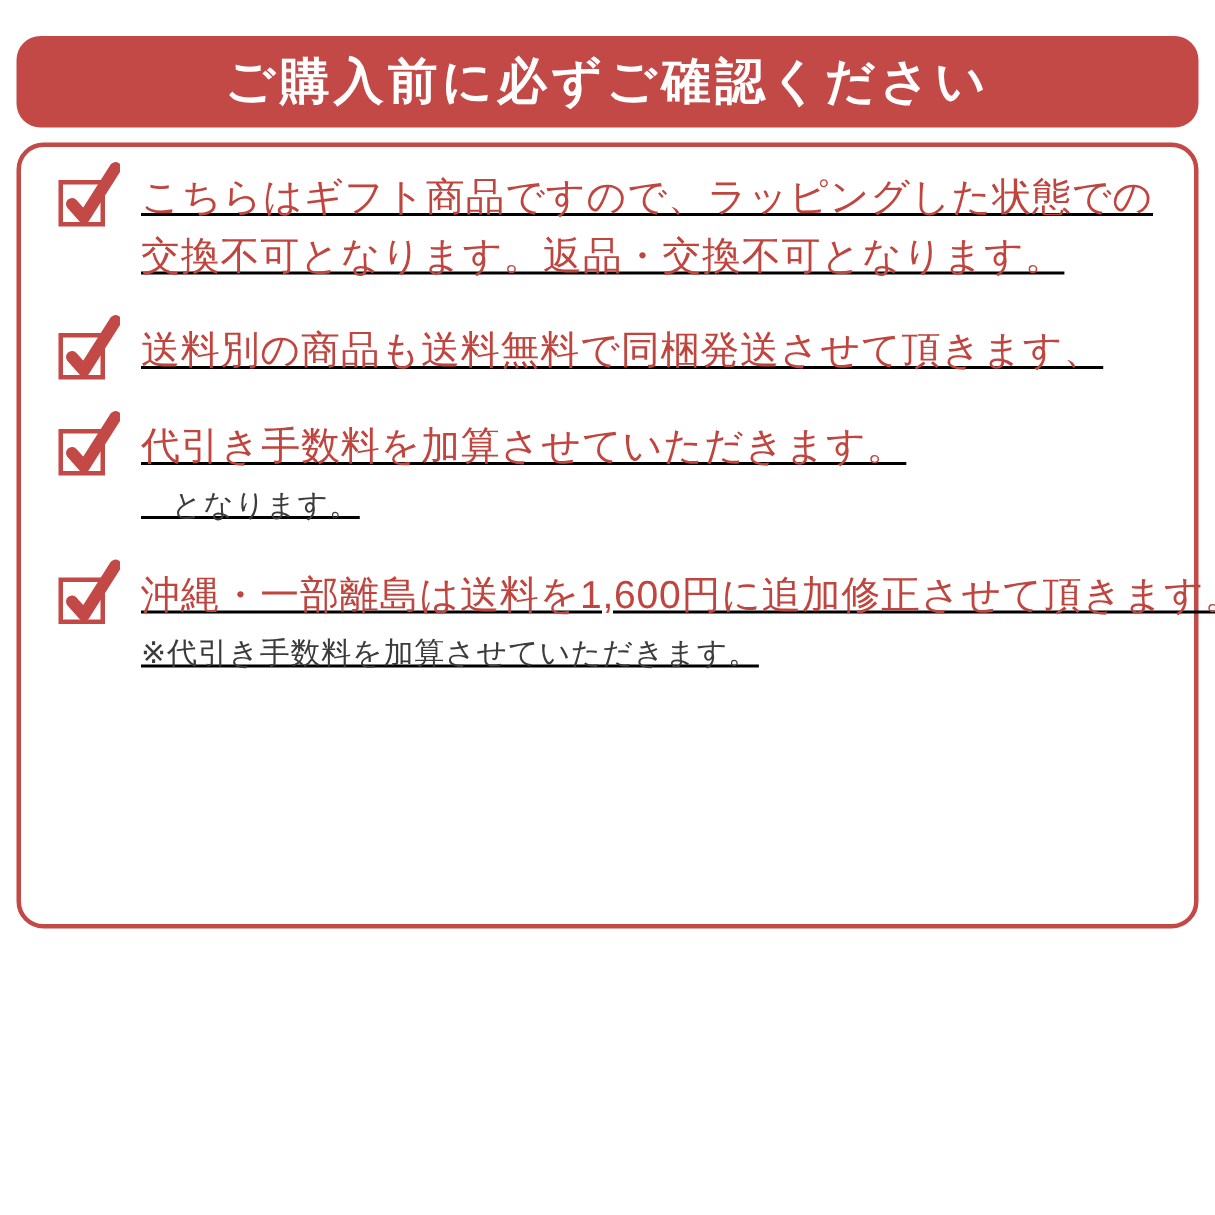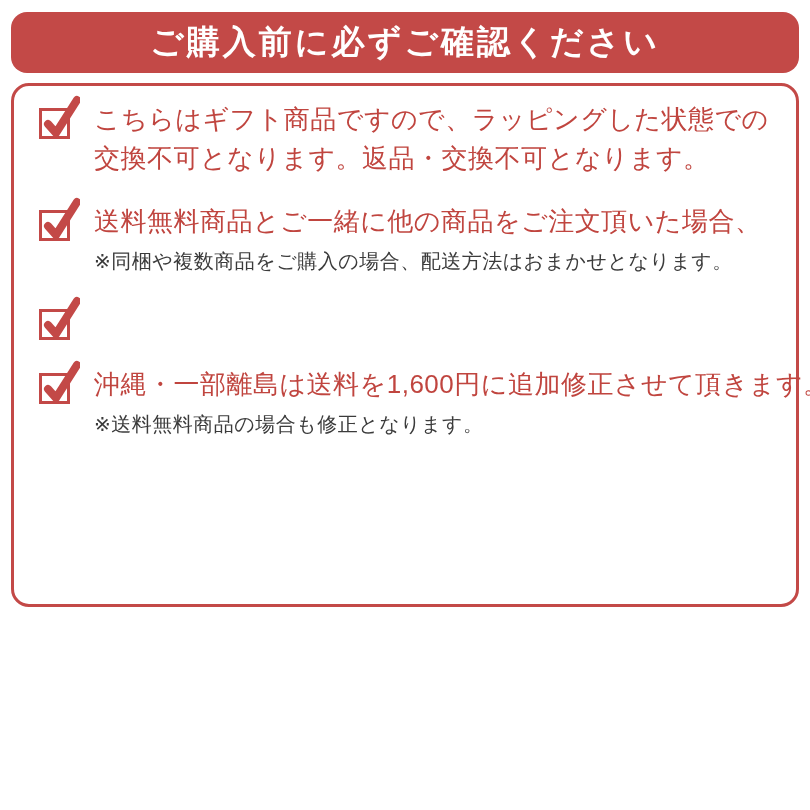--- a/index.html
+++ b/index.html
@@ -11,21 +11,21 @@
   * { box-sizing: border-box; }
   html, body { margin: 0; padding: 0; background: var(--bg); }
   .page {
     width: 810px;
     height: 810px;
     background: var(--bg);
     font-family: "Liberation Sans", "DejaVu Sans", sans-serif;
     overflow: hidden;
   }
   .header {
-    margin: 12px 11px 0 11px;
+    margin: 24px 11px 0 11px;
     height: 61px;
     background: var(--accent);
     border-radius: 16px;
     display: flex;
     align-items: center;
     justify-content: center;
   }
   .header-title {
     color: #ffffff;
     font-size: 33px;
@@ -50,21 +50,21 @@
   .check-icon {
     flex: 0 0 42px;
     width: 42px;
     margin-right: 14px;
   }
   .check-icon svg {
     display: block;
     margin-top: -6px;
     color: var(--accent);
   }
-  .item-text { flex: 1 1 auto; min-width: 0; }
+  .item-text { flex: 1 1 auto; min-width: 0; text-decoration: underline; }
   .line {
     margin: 0;
     font-size: 26px;
     line-height: 39px;
     color: var(--text-red);
     letter-spacing: 0.5px;
     white-space: nowrap;
   }
   .note {
     margin: 5px 0 0 0;
@@ -100,43 +100,44 @@
     </div>
 
     <div class="item">
       <span class="check-icon">
         <svg width="42" height="46" viewBox="0 0 42 46" aria-hidden="true">
           <rect x="2.5" y="15.5" width="28" height="28" fill="#ffffff" stroke="currentColor" stroke-width="3"></rect>
           <path d="M10 30 L18 39 L39 6" fill="none" stroke="currentColor" stroke-width="8" stroke-linecap="round" stroke-linejoin="round"></path>
         </svg>
       </span>
       <div class="item-text">
-        <p class="line">送料無料商品とご一緒に他の商品をご注文頂いた場合、</p>
-        <p class="note">※同梱や複数商品をご購入の場合、配送方法はおまかせとなります。</p>
+        <p class="line">送料別の商品も送料無料で同梱発送させて頂きます、</p>
       </div>
     </div>
 
     <div class="item">
       <span class="check-icon">
         <svg width="42" height="46" viewBox="0 0 42 46" aria-hidden="true">
           <rect x="2.5" y="15.5" width="28" height="28" fill="#ffffff" stroke="currentColor" stroke-width="3"></rect>
           <path d="M10 30 L18 39 L39 6" fill="none" stroke="currentColor" stroke-width="8" stroke-linecap="round" stroke-linejoin="round"></path>
         </svg>
       </span>
       <div class="item-text">
+        <p class="line">代引き手数料を加算させていただきます。</p>
+        <p class="note">　となります。</p>
       </div>
     </div>
 
     <div class="item">
       <span class="check-icon">
         <svg width="42" height="46" viewBox="0 0 42 46" aria-hidden="true">
           <rect x="2.5" y="15.5" width="28" height="28" fill="#ffffff" stroke="currentColor" stroke-width="3"></rect>
           <path d="M10 30 L18 39 L39 6" fill="none" stroke="currentColor" stroke-width="8" stroke-linecap="round" stroke-linejoin="round"></path>
         </svg>
       </span>
       <div class="item-text">
         <p class="line">沖縄・一部離島は送料を1,600円に追加修正させて頂きます。</p>
-        <p class="note">※送料無料商品の場合も修正となります。</p>
+        <p class="note">※代引き手数料を加算させていただきます。</p>
       </div>
     </div>
 
   </div>
 </div>
 
 </body></html>

